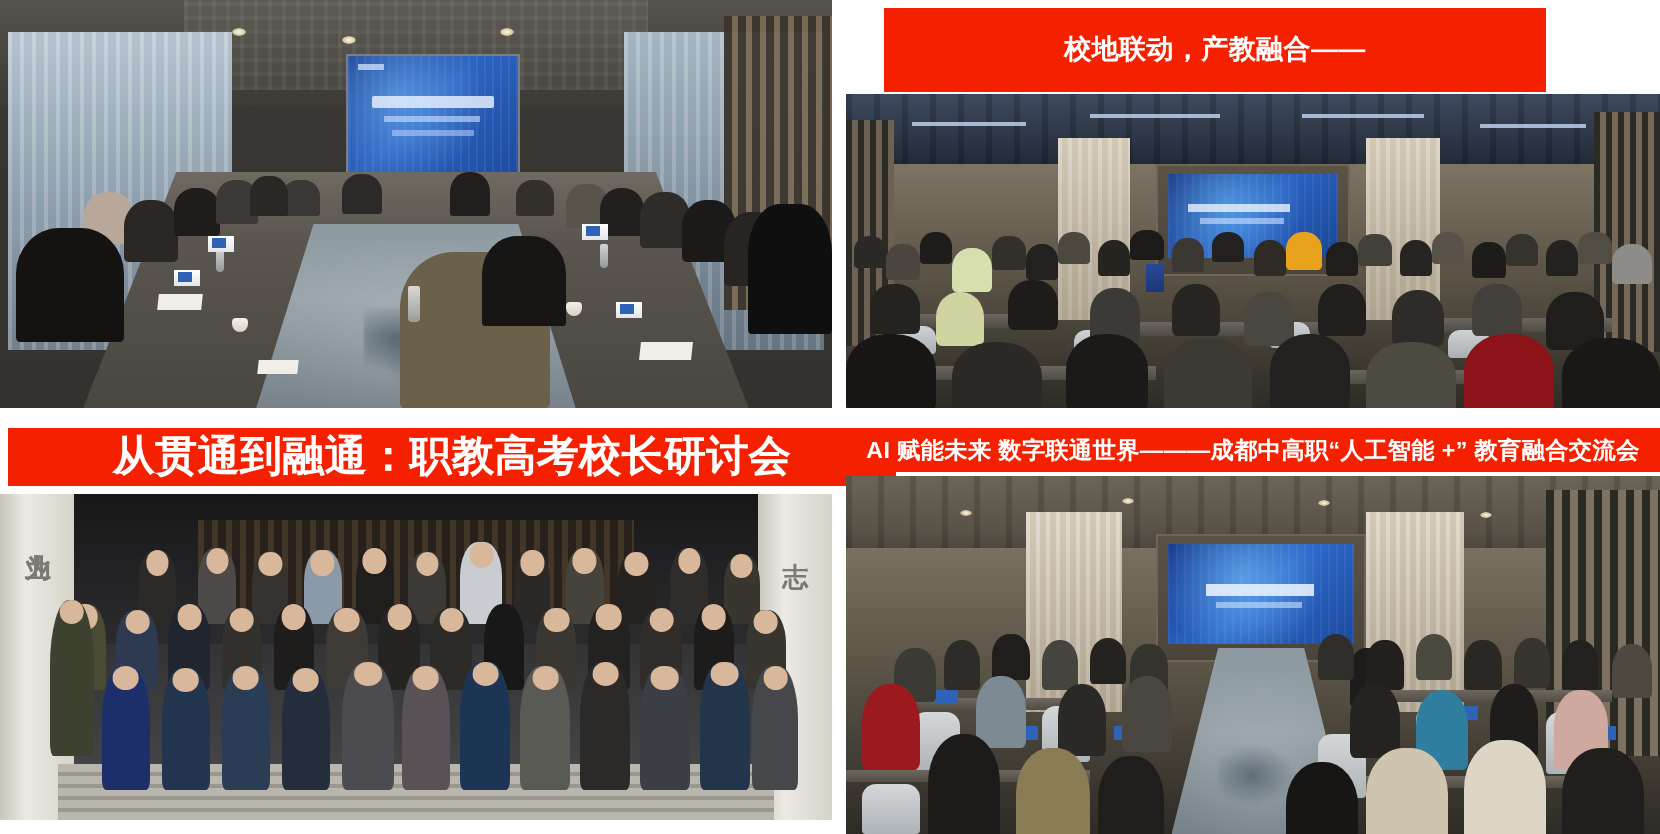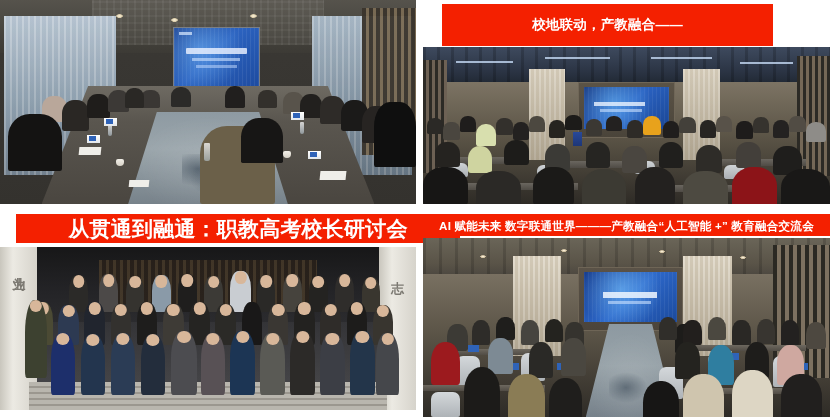--- a/index.html
+++ b/index.html
@@ -422,21 +422,21 @@
         <div class="h" style="left:27%;top:62%;width:10%;height:40%;background:#1b1a18"></div>
         <div class="h" style="left:39%;top:64%;width:11%;height:40%;background:#3c3a33"></div>
         <div class="h" style="left:52%;top:62%;width:10%;height:40%;background:#23211f"></div>
         <div class="h" style="left:64%;top:66%;width:11%;height:38%;background:#4d4a41"></div>
         <div class="h" style="left:76%;top:62%;width:11%;height:42%;background:#8c1418"></div>
         <div class="h" style="left:88%;top:64%;width:12%;height:40%;background:#191817"></div>
       </div>
     </div>
   </div>
 
-  <div class="banner" style="left:16px;top:214px;width:444px;height:29px;font-size:21px;">
+  <div class="banner" style="left:4px;top:214px;width:444px;height:29px;font-size:21px;">
     <div>从贯通到融通：职教高考校长研讨会</div>
   </div>
 
   <div class="panel photo" id="p3">
     <div class="scene">
       <div class="bldg"></div>
       <div class="facade">
         <div class="slats"></div>
       </div>
       <div class="pillarL">
@@ -564,21 +564,21 @@
             <span class="face" style="width:55%;height:19%"></span>
           </div>
         <div class="gp" style="left:95%;top:50%;width:6%;height:50%;background:#45474b">
             <span class="face" style="width:55%;height:19%"></span>
           </div>
       </div>
     </div>
   </div>
 
   <div class="banner" style="left:423px;top:214px;width:407px;height:22px;font-size:11.6px;">
-    <div>AI 赋能未来 数字联通世界———产教融合“人工智能 +” 教育融合交流会</div>
+    <div>AI 赋能未来 数字联通世界———成都中高职“人工智能 +” 教育融合交流会</div>
   </div>
 
   <div class="panel photo" id="p4">
     <div class="scene">
       <div class="room"></div>
       <div class="ceil">
         <div class="dot" style="left:14%;top:48%"></div>
         <div class="dot" style="left:34%;top:32%"></div>
         <div class="dot" style="left:58%;top:34%"></div>
         <div class="dot" style="left:78%;top:50%"></div>

